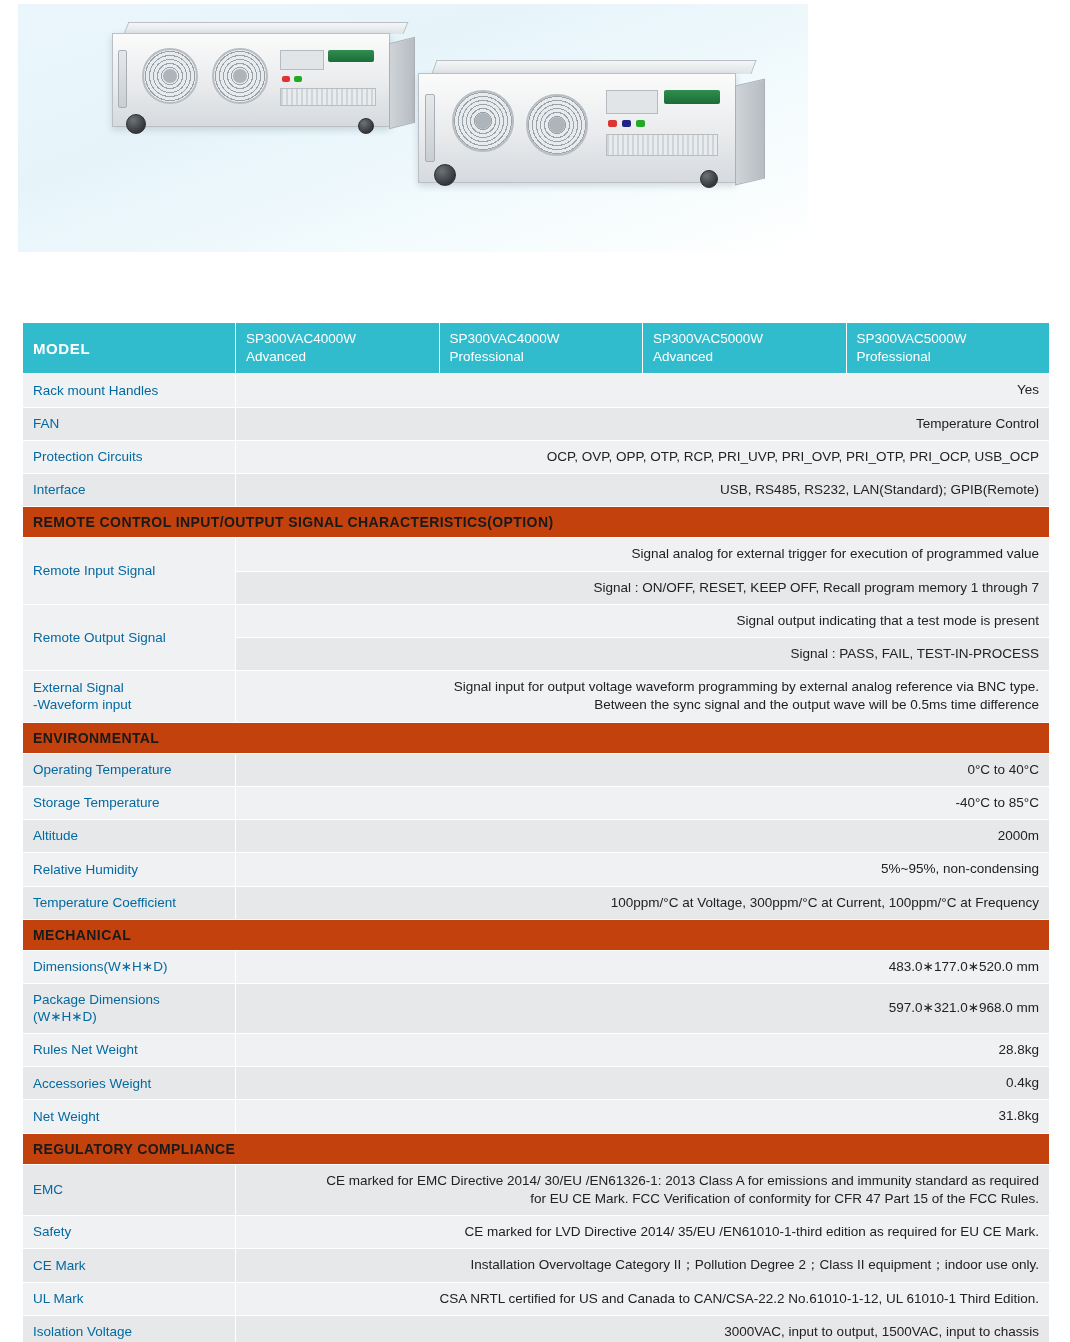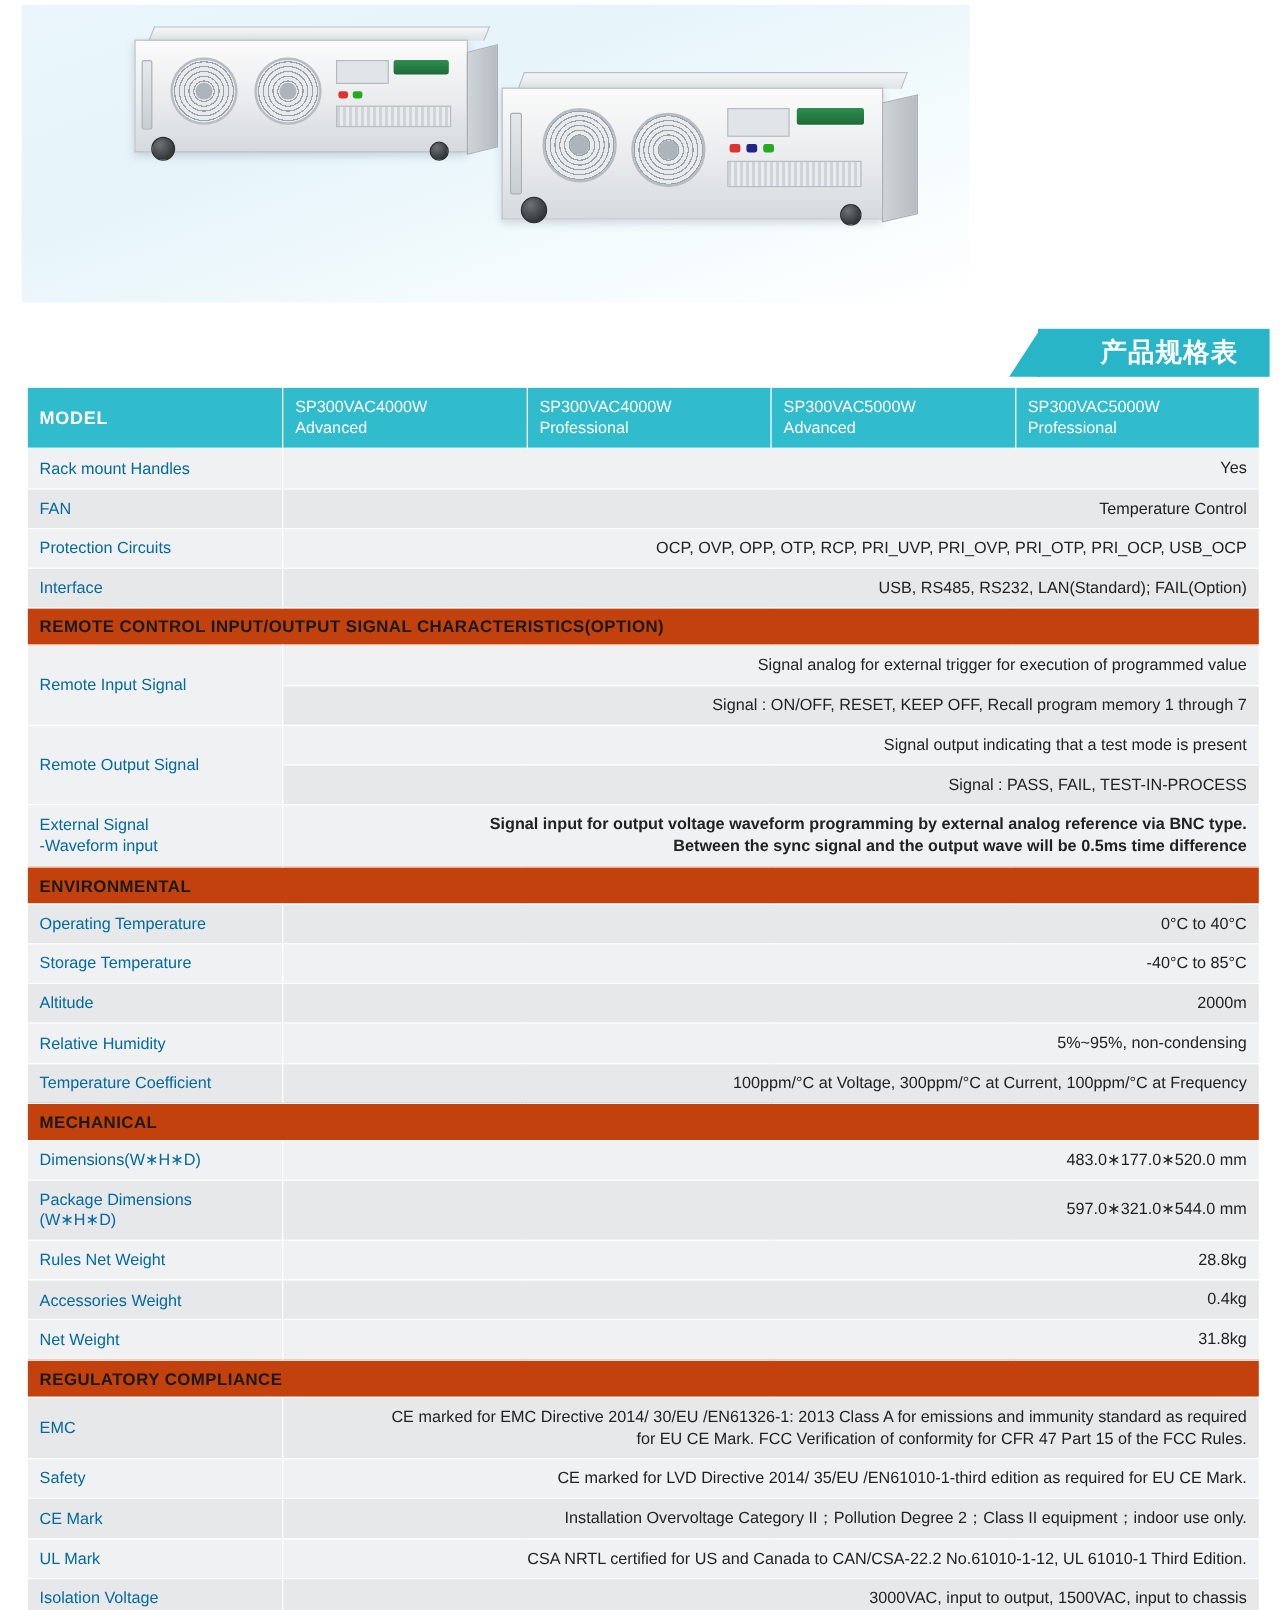--- a/index.html
+++ b/index.html
@@ -214,23 +214,20 @@
       <div class="green-strip" style="left:246px; top:30px; width:56px; height:14px;"></div>
       <div class="led" style="left:190px; top:60px; width:9px; height:7px; background:#d33;"></div>
       <div class="led" style="left:204px; top:60px; width:9px; height:7px; background:#228;"></div>
       <div class="led" style="left:218px; top:60px; width:9px; height:7px; background:#2a2;"></div>
       <div class="vents" style="left:188px; top:74px; width:112px; height:22px;"></div>
       <div class="knob" style="left:16px; top:104px; width:22px; height:22px;"></div>
       <div class="knob" style="left:282px; top:110px; width:18px; height:18px;"></div>
     </div>
   </div>
 
-  <div class="banner-wrap">
-    <div class="banner">产品规格表</div>
-  </div>
 
   <table class="spec">
     <thead>
       <tr>
         <th class="label-head">MODEL</th>
         <th class="model-col" style="white-space: pre-line;">SP300VAC4000W
 Advanced</th>
         <th class="model-col" style="white-space: pre-line;">SP300VAC4000W
 Professional</th>
         <th class="model-col" style="white-space: pre-line;">SP300VAC5000W
@@ -248,21 +245,21 @@
       <tr class="alt">
         <td class="label">FAN</td>
         <td class="value" colspan="4">Temperature Control</td>
       </tr>
       <tr>
         <td class="label">Protection Circuits</td>
         <td class="value" colspan="4">OCP, OVP, OPP, OTP, RCP, PRI_UVP, PRI_OVP, PRI_OTP, PRI_OCP, USB_OCP</td>
       </tr>
       <tr class="alt">
         <td class="label">Interface</td>
-        <td class="value" colspan="4">USB, RS485, RS232, LAN(Standard); FAIL(Option)</td>
+        <td class="value" colspan="4">USB, RS485, RS232, LAN(Standard); GPIB(Remote)</td>
       </tr>
 
       <tr>
         <td class="section" colspan="5">REMOTE CONTROL INPUT/OUTPUT SIGNAL CHARACTERISTICS(OPTION)</td>
       </tr>
       <tr>
         <td class="label" rowspan="2">Remote Input Signal</td>
         <td class="value" colspan="4">Signal analog for external trigger for execution of programmed value</td>
       </tr>
       <tr class="alt">
@@ -271,21 +268,21 @@
       <tr>
         <td class="label" rowspan="2">Remote Output Signal</td>
         <td class="value" colspan="4">Signal output indicating that a test mode is present</td>
       </tr>
       <tr class="alt">
         <td class="value" colspan="4">Signal : PASS, FAIL, TEST-IN-PROCESS</td>
       </tr>
       <tr>
         <td class="label two-line" style="white-space: pre-line;">External Signal
 -Waveform input</td>
-        <td class="value two-line" colspan="4" style="white-space: pre-line; font-weight: bold;">Signal input for output voltage waveform programming by external analog reference via BNC type.
+        <td class="value two-line" colspan="4" style="white-space: pre-line;">Signal input for output voltage waveform programming by external analog reference via BNC type.
 Between the sync signal and the output wave will be 0.5ms time difference</td>
       </tr>
 
       <tr>
         <td class="section" colspan="5">ENVIRONMENTAL</td>
       </tr>
       <tr class="alt">
         <td class="label">Operating Temperature</td>
         <td class="value" colspan="4">0°C to 40°C</td>
       </tr>
@@ -309,21 +306,21 @@
       <tr>
         <td class="section" colspan="5">MECHANICAL</td>
       </tr>
       <tr>
         <td class="label">Dimensions(W∗H∗D)</td>
         <td class="value" colspan="4">483.0∗177.0∗520.0 mm</td>
       </tr>
       <tr class="alt">
         <td class="label two-line" style="white-space: pre-line;">Package Dimensions
 (W∗H∗D)</td>
-        <td class="value" colspan="4">597.0∗321.0∗544.0 mm</td>
+        <td class="value" colspan="4">597.0∗321.0∗968.0 mm</td>
       </tr>
       <tr>
         <td class="label">Rules Net Weight</td>
         <td class="value" colspan="4">28.8kg</td>
       </tr>
       <tr class="alt">
         <td class="label">Accessories Weight</td>
         <td class="value" colspan="4">0.4kg</td>
       </tr>
       <tr>

